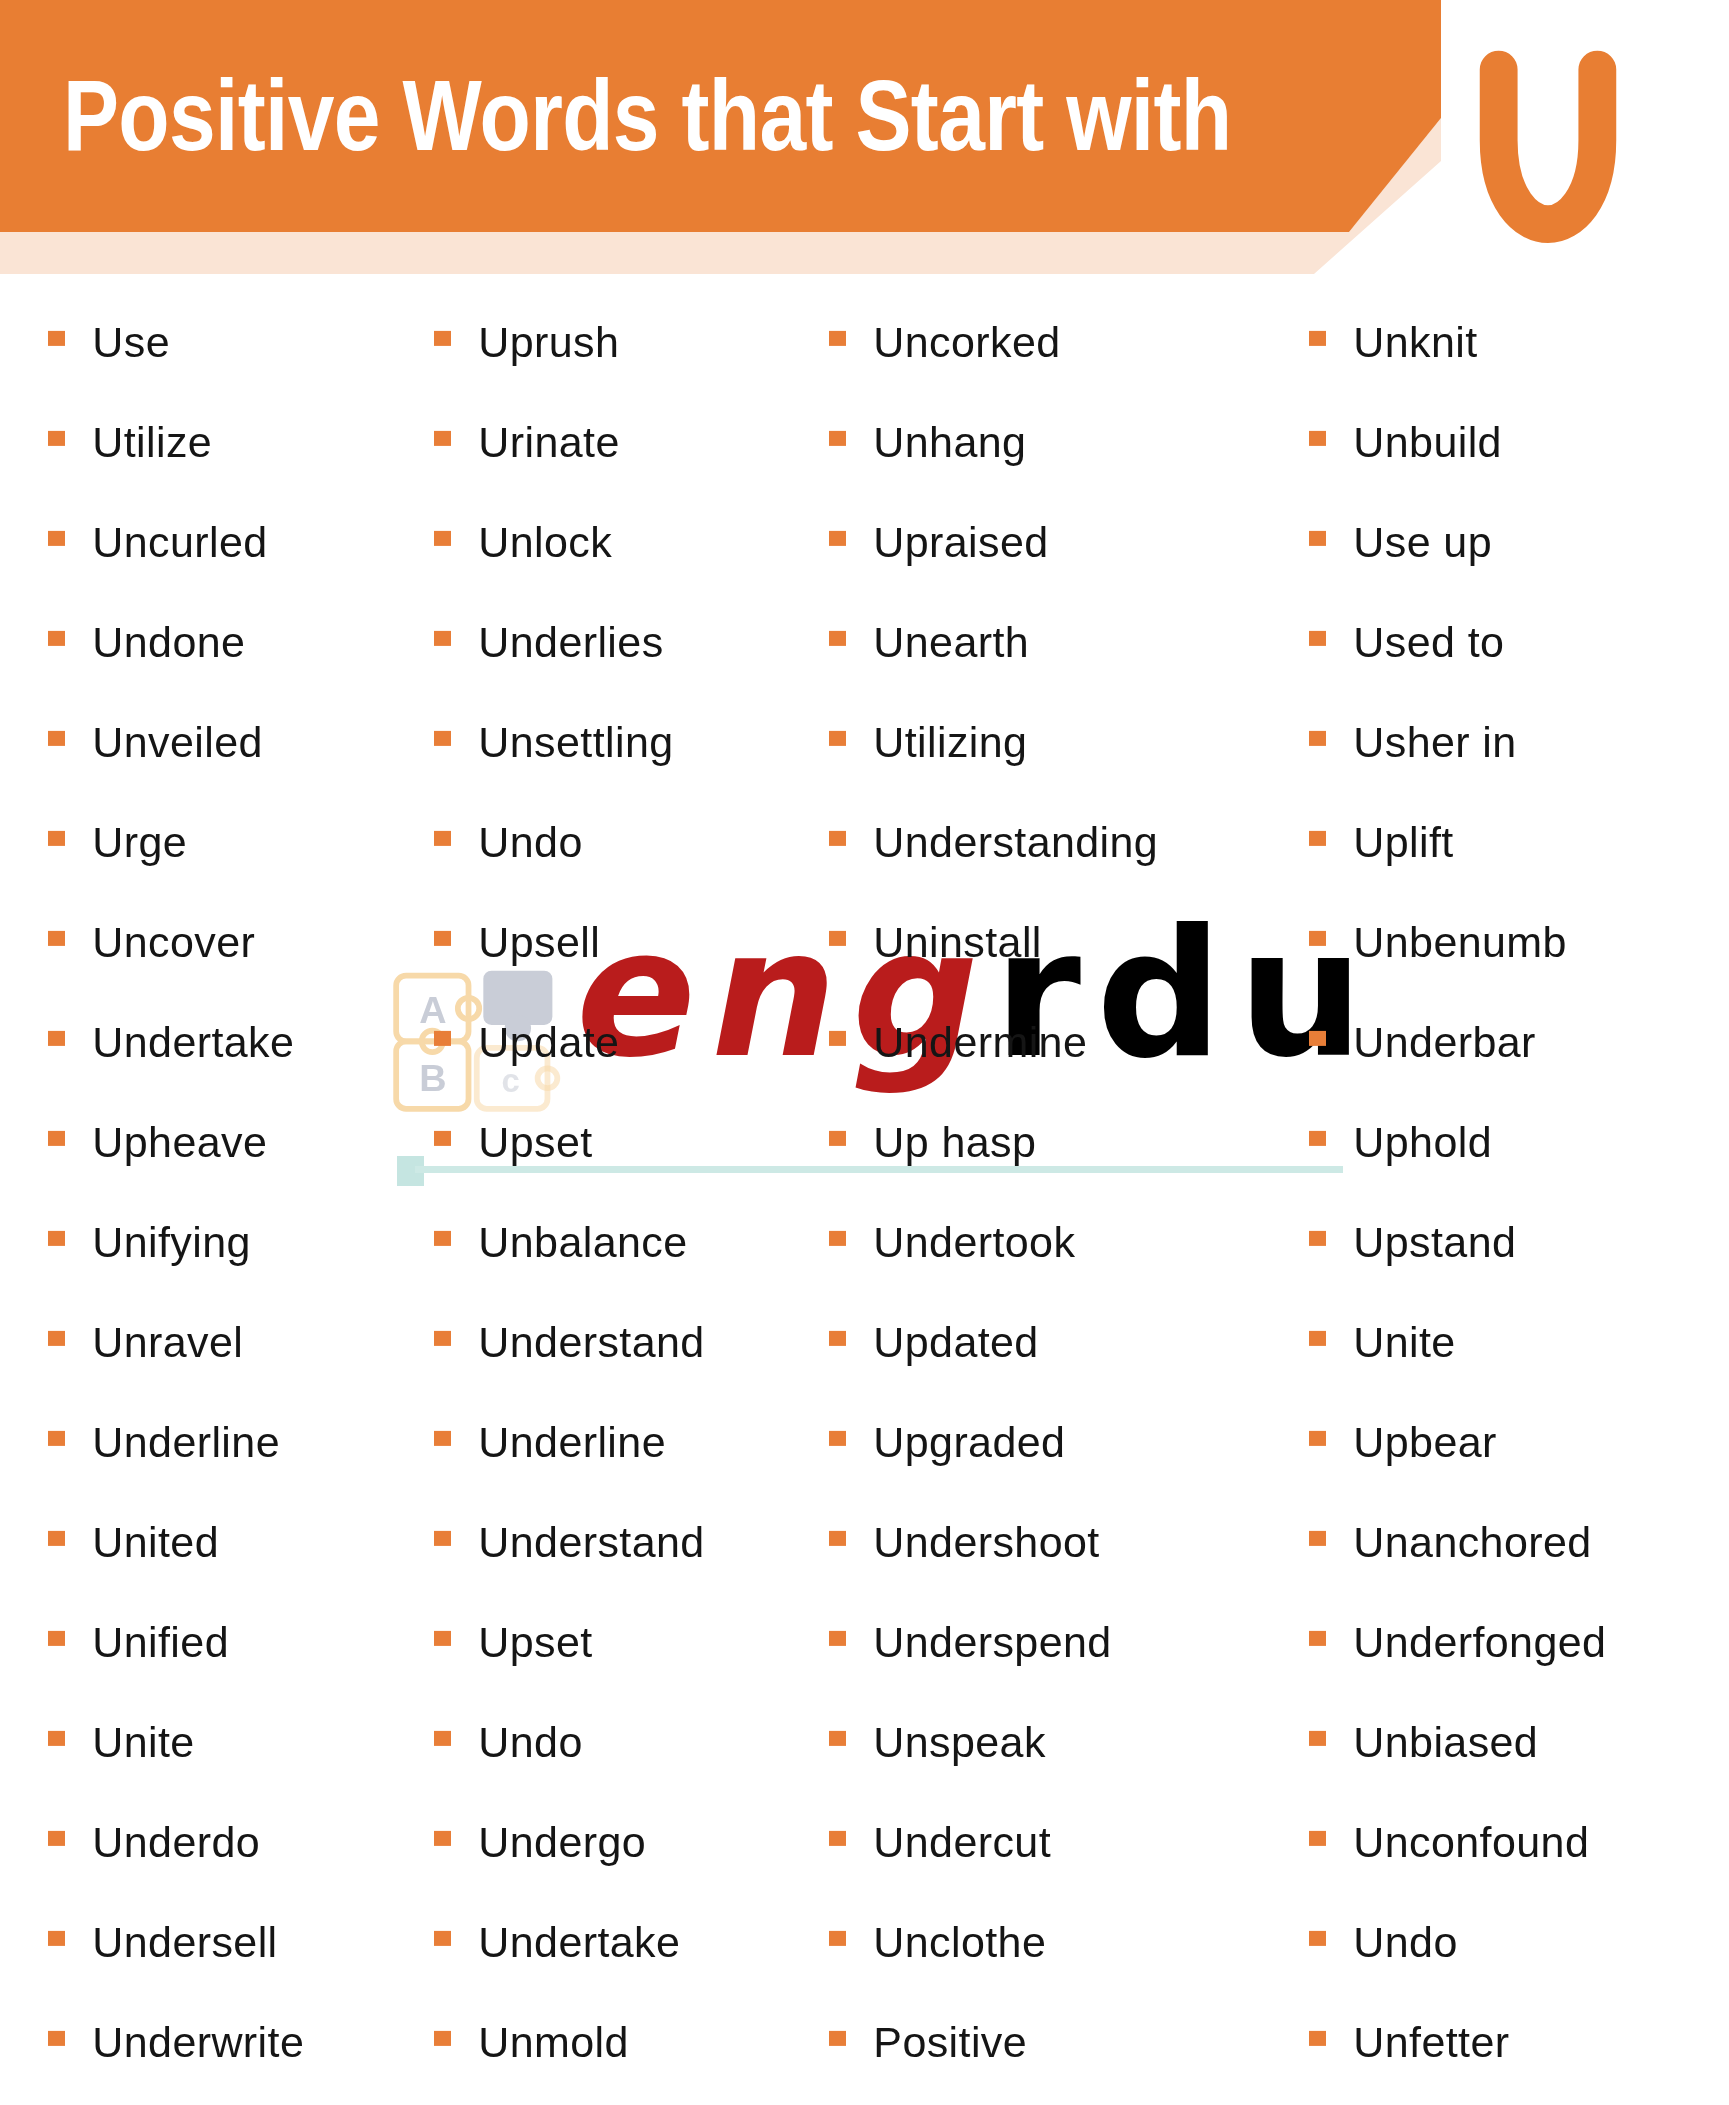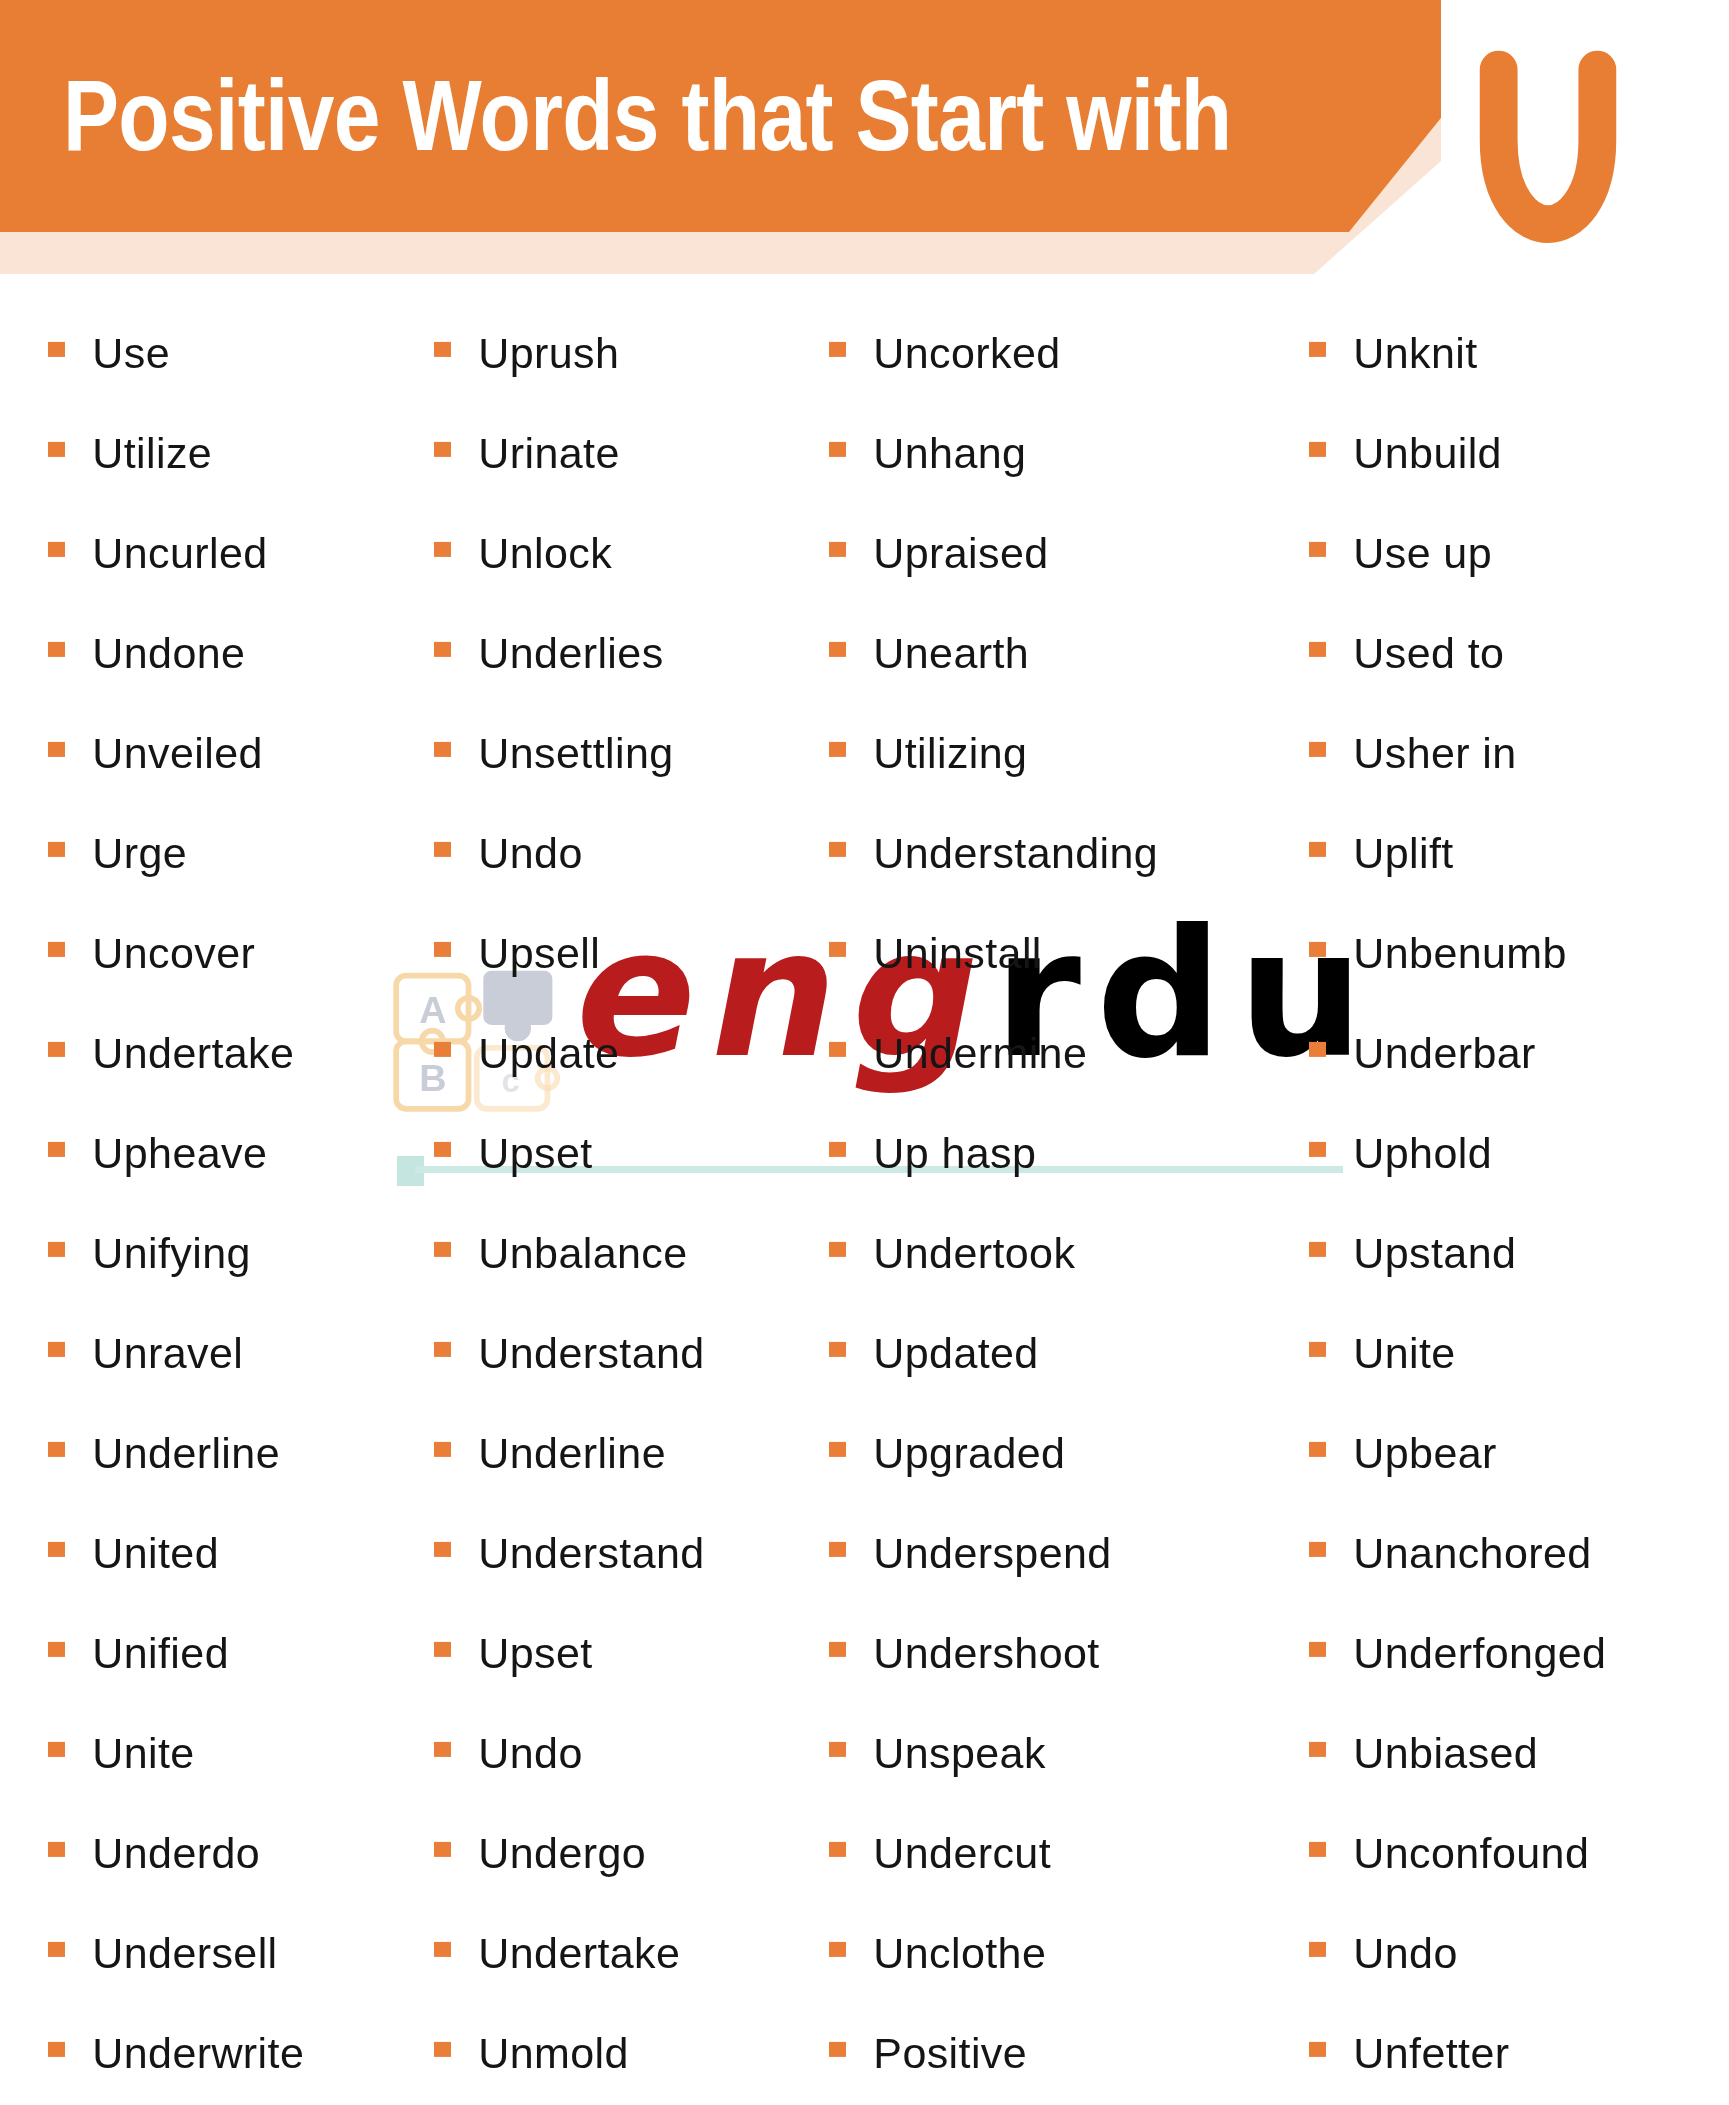--- a/index.html
+++ b/index.html
@@ -32,21 +32,21 @@
   .wm-text{
     position:absolute;left:576px;top:906px;white-space:nowrap;
     font-family:"DejaVu Sans", sans-serif;font-weight:bold;
     font-size:177px;letter-spacing:15px;line-height:1;
   }
   .wm-eng{color:#b91c1c;font-style:italic;}
   .wm-rdu{color:#000000;}
   .teal-tab{position:absolute;left:397px;top:1156px;width:27px;height:30px;background:#C5E5E1;z-index:1;}
   .teal-line{position:absolute;left:415px;top:1166px;width:928px;height:6.6px;background:#CDE9E5;z-index:1;}
   
-  .column{position:absolute;top:303px;z-index:2;}
+  .column{position:absolute;top:292px;z-index:2;}
   .col-0{left:48px;}
   .col-1{left:434px;}
   .col-2{left:829px;}
   .col-3{left:1309px;}
   .word-row{
     height:100px;display:flex;align-items:center;
   }
   .bullet{
     width:17.3px;height:15px;background:#E87E38;flex:0 0 auto;
     margin-right:27px;transform:translateY(-4.1px);
@@ -287,28 +287,28 @@
     <div class="word-row">
       <span class="bullet"></span>
       <span class="word">Updated</span>
     </div>
     <div class="word-row">
       <span class="bullet"></span>
       <span class="word">Upgraded</span>
     </div>
     <div class="word-row">
       <span class="bullet"></span>
+      <span class="word">Undershoot</span>
+    </div>
+    <div class="word-row">
+      <span class="bullet"></span>
       <span class="word">Underspend</span>
     </div>
     <div class="word-row">
       <span class="bullet"></span>
-      <span class="word">Undershoot</span>
-    </div>
-    <div class="word-row">
-      <span class="bullet"></span>
       <span class="word">Unspeak</span>
     </div>
     <div class="word-row">
       <span class="bullet"></span>
       <span class="word">Undercut</span>
     </div>
     <div class="word-row">
       <span class="bullet"></span>
       <span class="word">Unclothe</span>
     </div>

